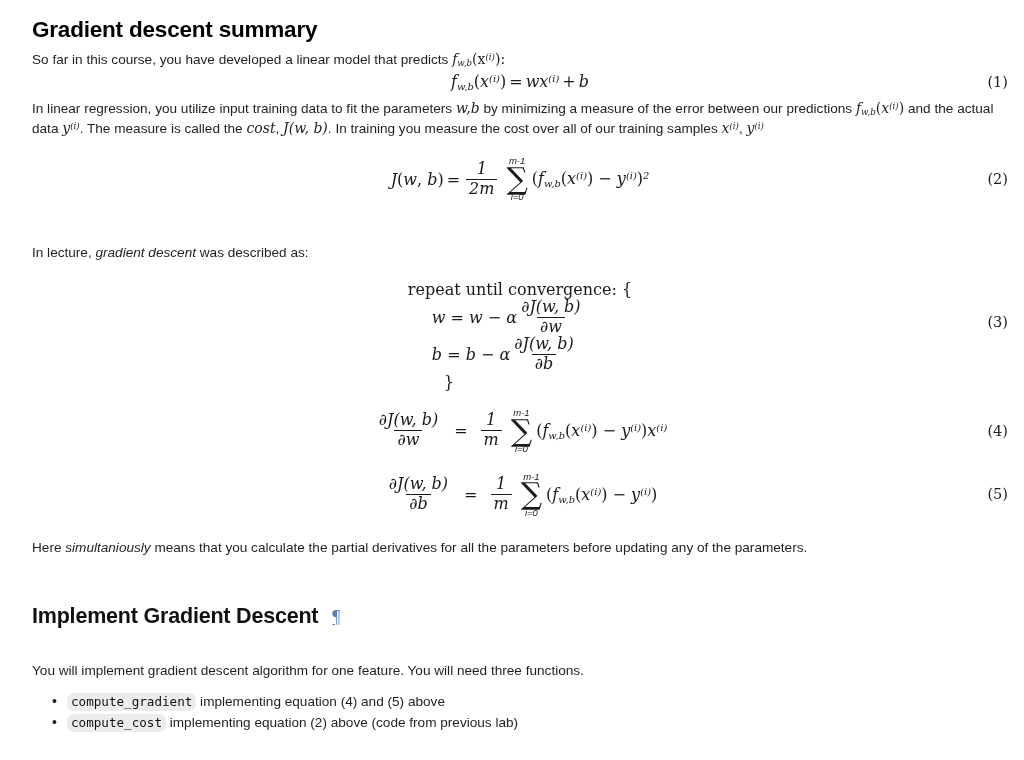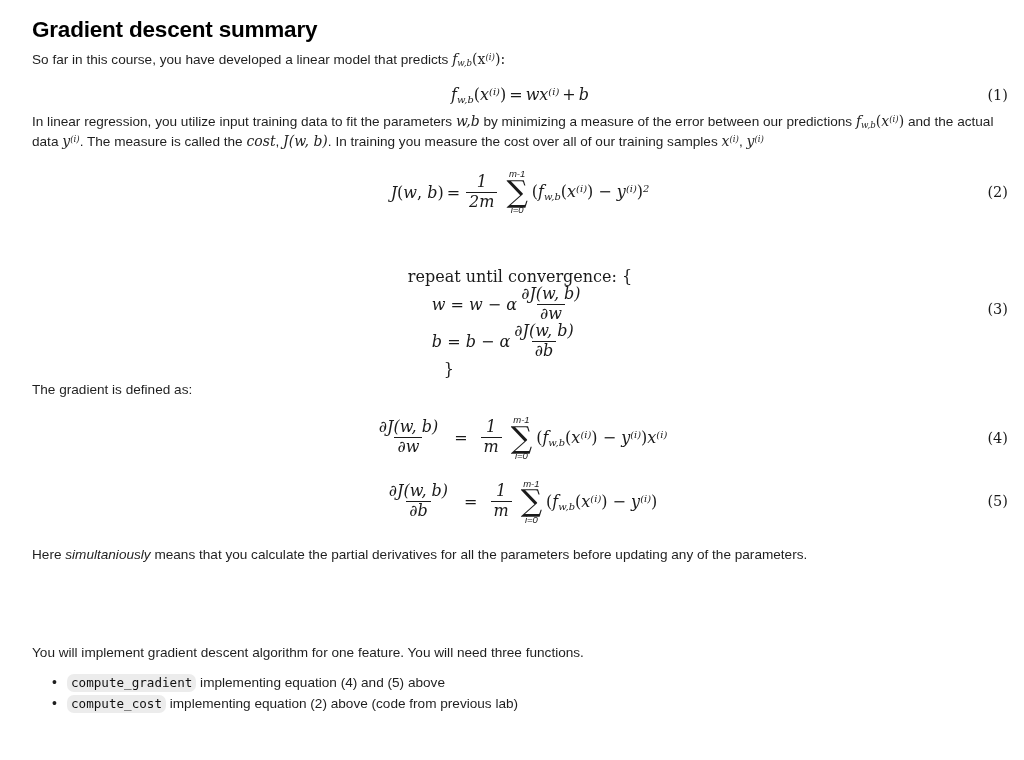--- a/index.html
+++ b/index.html
@@ -185,21 +185,21 @@
 <body>
 
 <div class="page">
 
   <h1 class="doc-h">Gradient descent summary</h1>
 
   <p class="body">
     <span>So far in this course, you have developed a linear model that predicts </span><span class="math"><span class="mi">f</span><sub class="sb">w,b</sub><span class="op">(x</span><sup class="sb">(i)</sup><span class="op">):</span></span>
   </p>
 
-  <div class="eqrow" style="margin-top:15px;justify-content:center;">
+  <div class="eqrow" style="margin-top:2px;justify-content:center;">
     <span class="eqbody">
       <span><span class="mi">f</span><sub class="sb">w,b</sub><span class="op">(</span><span class="mi">x</span><sup class="sb">(i)</sup><span class="op">)</span></span>
       <span class="op">=</span>
       <span><span class="mi">w</span><span class="mi">x</span><sup class="sb">(i)</sup></span>
       <span class="op">+</span>
       <span class="mi">b</span>
     </span>
     <span class="eqnum">(1)</span>
   </div>
 
@@ -223,20 +223,23 @@
         <span class="sig">∑</span>
         <span class="lim">i=0</span>
       </span>
       <span><span class="op">(</span><span class="mi">f</span><sub class="sb">w,b</sub><span class="op">(</span><span class="mi">x</span><sup class="sb">(i)</sup><span class="op">)</span> <span class="op">−</span> <span class="mi">y</span><sup class="sb">(i)</sup><span class="op">)</span><sup class="sb op">2</sup></span>
     </span>
     <span class="eqnum">(2)</span>
   </div>
 
   <div class="sp-xl"></div>
 
+  <p class="body">
+    <span>In lecture, </span><i>gradient descent</i><span> was described as:</span>
+  </p>
 
   <div class="sp-lg"></div>
 
   <div class="eqrow">
     <span class="gdblock">
       <span class="gdline gd-head">repeat until convergence: {</span>
       <span class="gdline gd-assign">
         <span class="mi">w</span>
           <span class="op">&nbsp;=&nbsp;</span>
           <span class="mi">w</span>
@@ -256,21 +259,20 @@
         <span class="frac" style="margin-left:1px;">
           <span class="num">∂J(w, b)</span>
           <span class="den">∂b</span>
         </span>
       </span>
       <span class="gdline gd-close">}</span>
     </span>
     <span class="eqnum" style="top:34px;">(3)</span>
   </div>
 
-  <p class="body" style="margin-top:1px;">The gradient is defined as:</p>
 
   <div class="sp-md"></div>
 
   <div class="eqrow" style="margin-top:6px;">
     <span class="eqbody">
       <span class="frac">
         <span class="num">∂J(w, b)</span>
         <span class="den">∂w</span>
       </span>
       <span class="op" style="margin:0 7px;">=</span>
@@ -312,20 +314,24 @@
   </div>
 
   <div class="sp-md" style="height:14px;"></div>
 
   <p class="body">
     <span>Here </span><i>simultaniously</i><span> means that you calculate the partial derivatives for all the parameters before updating any of the parameters.</span>
   </p>
 
   <div style="height:46px;"></div>
 
+  <h2 class="doc-h2">
+    <span>Implement Gradient Descent</span>
+    <a class="anchor-pilcrow" href="#">¶</a>
+  </h2>
 
   <p class="body" style="margin-top:32px;">You will implement gradient descent algorithm for one feature. You will need three functions.</p>
 
   <ul class="fnlist">
     <li>
       <code class="cs">compute_gradient</code><span> implementing equation (4) and (5) above</span>
     </li>
     <li>
       <code class="cs">compute_cost</code><span> implementing equation (2) above (code from previous lab)</span>
     </li>

